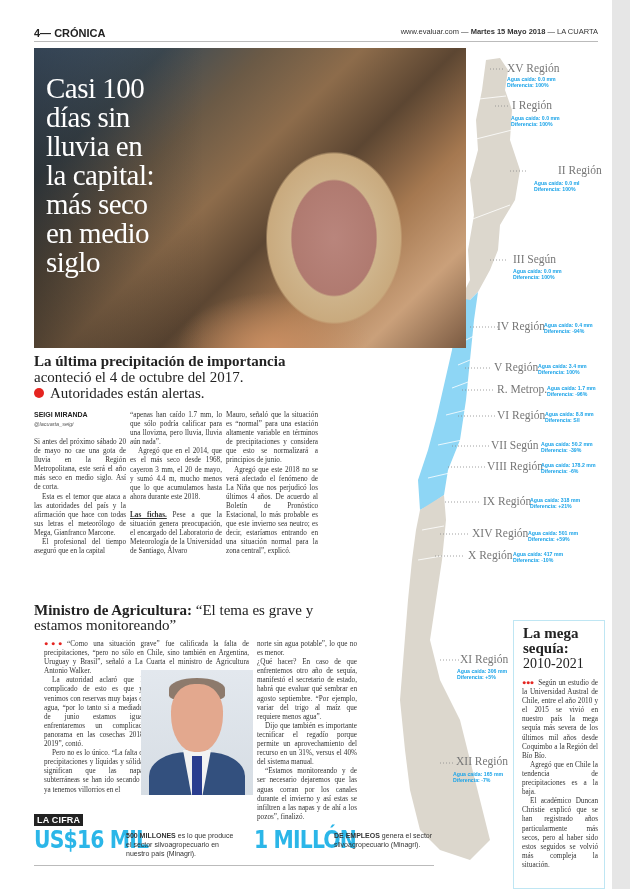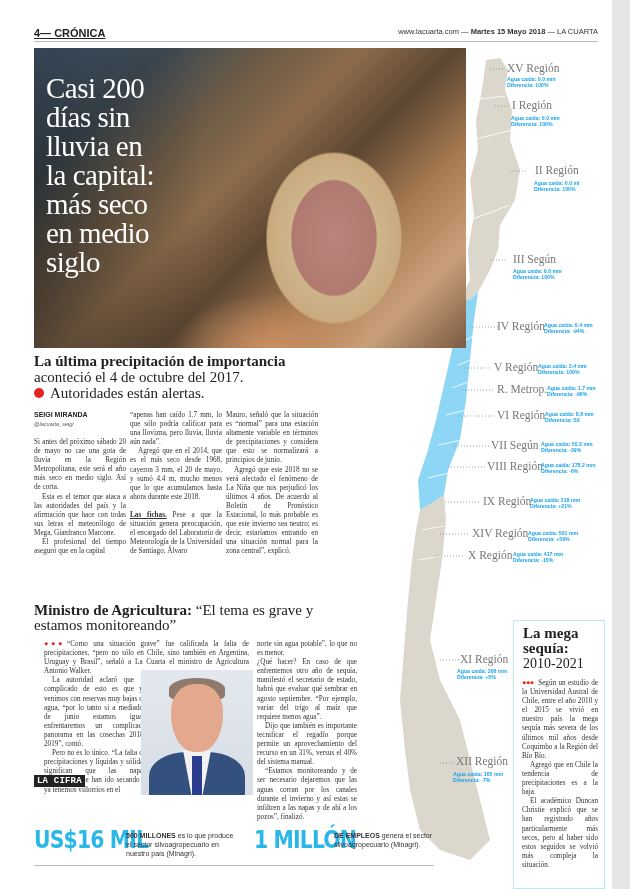--- a/index.html
+++ b/index.html
@@ -1,18 +1,18 @@
 <!DOCTYPE html>
 <html><head>
 <meta charset="utf-8">
 <style>
   html,body{margin:0;padding:0;}
   body{width:630px;height:889px;background:#e6e6e6;position:relative;overflow:hidden;font-family:"Liberation Serif",serif;color:#222;}
   .page{position:absolute;left:0;top:0;width:612px;height:889px;background:#fff;}
-  .hdr-left{position:absolute;left:34px;top:27px;font-family:"Liberation Sans",sans-serif;font-weight:bold;font-size:11px;color:#222;text-decoration:underline;}
+  .hdr-left{position:absolute;left:34px;top:27px;font-family:"Liberation Sans",sans-serif;font-weight:bold;font-size:11px;color:#222;}
   .hdr-right{position:absolute;right:14px;top:27px;font-family:"Liberation Sans",sans-serif;font-size:7.5px;color:#333;}
   .hdr-right b{font-weight:bold;}
   .hdr-rule{position:absolute;left:34px;top:41px;width:564px;height:1px;background:#bbb;}
   .photo{position:absolute;left:34px;top:48px;width:432px;height:300px;overflow:hidden;
     background:
       radial-gradient(ellipse 70px 95px at 300px 190px,#b9857c 0%,#b07a70 60%,transparent 62%),
       radial-gradient(ellipse 95px 120px at 300px 190px,#d9c8a6 0%,#c9aa7e 70%,transparent 72%),
       radial-gradient(ellipse 140px 80px at 240px 300px,#c98e62 0%,transparent 70%),
       linear-gradient(135deg,#4e6a88 0%,#3f4c55 18%,#6b5a46 32%,#8d6c4b 45%,#5c4632 58%,#a57850 72%,#caa07a 86%,#7a5a42 100%);}
   .photo-shade{position:absolute;left:0;top:0;width:170px;height:300px;background:linear-gradient(90deg,rgba(20,20,20,.45),rgba(20,20,20,0));}
@@ -34,21 +34,21 @@
   .sec-title{position:absolute;left:34px;top:603px;width:320px;font-family:"Liberation Serif",serif;font-size:15px;line-height:15px;color:#222;}
   .sec-title b{font-weight:900;}
   .dots3{color:#e52420;font-weight:bold;letter-spacing:-1px;margin-right:2px;}
   .col4{left:34px;top:640px;width:212px;}
   .portrait{position:absolute;left:141px;top:670px;width:112px;height:125px;background:linear-gradient(180deg,#e3e8ee,#d6dde4);overflow:hidden;}
   .p-face{position:absolute;left:30px;top:14px;width:52px;height:68px;border-radius:45% 45% 45% 45%/40% 40% 55% 55%;background:#e3a88e;}
   .p-hair{position:absolute;left:28px;top:8px;width:56px;height:22px;border-radius:50% 50% 20% 20%;background:#8d7a6c;}
   .p-suit{position:absolute;left:8px;top:82px;width:96px;height:60px;border-radius:40% 40% 0 0;background:#33507e;}
   .p-shirt{position:absolute;left:42px;top:80px;width:28px;height:45px;background:#f2f2f2;clip-path:polygon(0 0,100% 0,70% 100%,30% 100%);}
   .p-tie{position:absolute;left:51px;top:86px;width:10px;height:40px;background:#2a3d8f;}
-  .cifra-label{position:absolute;left:34px;top:775px;background:#222;color:#fff;font-family:Liberation Mono, monospace;font-weight:bold;font-size:9px;padding:1px 3px;letter-spacing:.2px;}
+  .cifra-label{position:absolute;left:34px;top:814px;background:#222;color:#fff;font-family:Liberation Sans, sans-serif;font-weight:bold;font-size:9px;padding:1px 3px;letter-spacing:.2px;}
   .cifra-big{position:absolute;font-family:"DejaVu Sans",sans-serif;font-weight:bold;color:#2bb6e8;font-size:24px;letter-spacing:-1px;transform:scaleX(0.85);transform-origin:left top;}
   .big1{left:34px;top:826px;}
   .big2{left:254px;top:826px;}
   .cifra-txt{position:absolute;font-family:"Liberation Sans",sans-serif;font-size:7px;line-height:9px;color:#333;}
   .cifra-txt b{font-weight:bold;}
   .t1{left:126px;top:831px;width:110px;}
   .t2{left:334px;top:831px;width:100px;}
   .cifra-rule{position:absolute;left:34px;top:865px;width:400px;height:1px;background:#bbb;}
   .map{position:absolute;left:0;top:0;width:630px;height:889px;pointer-events:none;}
   .reg{position:absolute;font-family:"Liberation Serif",serif;font-size:11.5px;color:#777;white-space:nowrap;}
@@ -60,21 +60,21 @@
   .sb-body p{margin:0;}
   .sb-body p.ind{text-indent:8px;}
 </style>
 </head>
 <body>
 
 <div class="page">
 
   <div class="hdr-left">4— CRÓNICA</div>
   <div class="hdr-right">
-    <span>www.lacuarta.com —</span>
+    <span>www.evaluar.com —</span>
     <b>Martes 15 Mayo 2018</b>
     <span>— LA CUARTA</span>
   </div>
   <div class="hdr-rule"></div>
 
   <svg class="map" viewBox="0 0 630 889">
     <path d="M486,60 L500,58 L508,70 L505,90 L512,110 L510,140 L520,170 L515,200 L500,225 L498,250 L490,270 L478,292 L470,300 L460,300 L470,280 L468,250 L474,215 L470,180 L478,150 L476,120 L482,90 Z" fill="#dcd7cd"></path>
     <path d="M460,298 L470,300 L478,292 L474,320 L470,360 L466,400 L460,440 L448,470 L444,495 L430,505 L420,510 L418,480 L428,450 L436,420 L444,385 L452,350 L456,320 Z" fill="#8ed6f5"></path>
     <path d="M420,510 L444,495 L446,520 L442,560 L436,600 L430,640 L440,680 L460,720 L470,760 L480,800 L490,840 L470,860 L440,850 L420,830 L410,790 L405,750 L400,700 L404,650 L408,600 L412,560 L416,530 Z" fill="#dcd7cd"></path>
     <g stroke="#fff" stroke-width="0.8" fill="none">
@@ -114,21 +114,21 @@
       <div>Agua caída: 0.0 mm</div>
       <div>Diferencia: 100%</div>
     </div>
 
   <div class="reg" style="left:512px;top:99px;">I Región</div>
   <div class="rd" style="left:511px;top:115px;">
       <div>Agua caída: 0.0 mm</div>
       <div>Diferencia: 100%</div>
     </div>
 
-  <div class="reg" style="left:535px;top:164px;">II Región</div>
+  <div class="reg" style="left:558px;top:164px;">II Región</div>
   <div class="rd" style="left:534px;top:180px;">
       <div>Agua caída: 0.0 ml</div>
       <div>Diferencia: 100%</div>
     </div>
 
   <div class="reg" style="left:513px;top:253px;">III Según</div>
   <div class="rd" style="left:513px;top:268px;">
       <div>Agua caída: 0.0 mm</div>
       <div>Diferencia: 100%</div>
     </div>
@@ -196,21 +196,21 @@
   <div class="reg" style="left:456px;top:755px;">XII Región</div>
   <div class="rd" style="left:453px;top:771px;">
       <div>Agua caída: 165 mm</div>
       <div>Diferencia: -7%</div>
     </div>
 
   <div class="photo">
     <div class="photo-shade"></div>
   </div>
   <div class="headline">
-    <span>Casi 200</span>
+    <span>Casi 100</span>
     <span>días sin</span>
     <span>lluvia en</span>
     <span>la capital:</span>
     <span>más seco</span>
     <span>en medio</span>
     <span>siglo</span>
   </div>
 
   <div class="deck">
     <div class="deck-1">La última precipitación de importancia</div>

